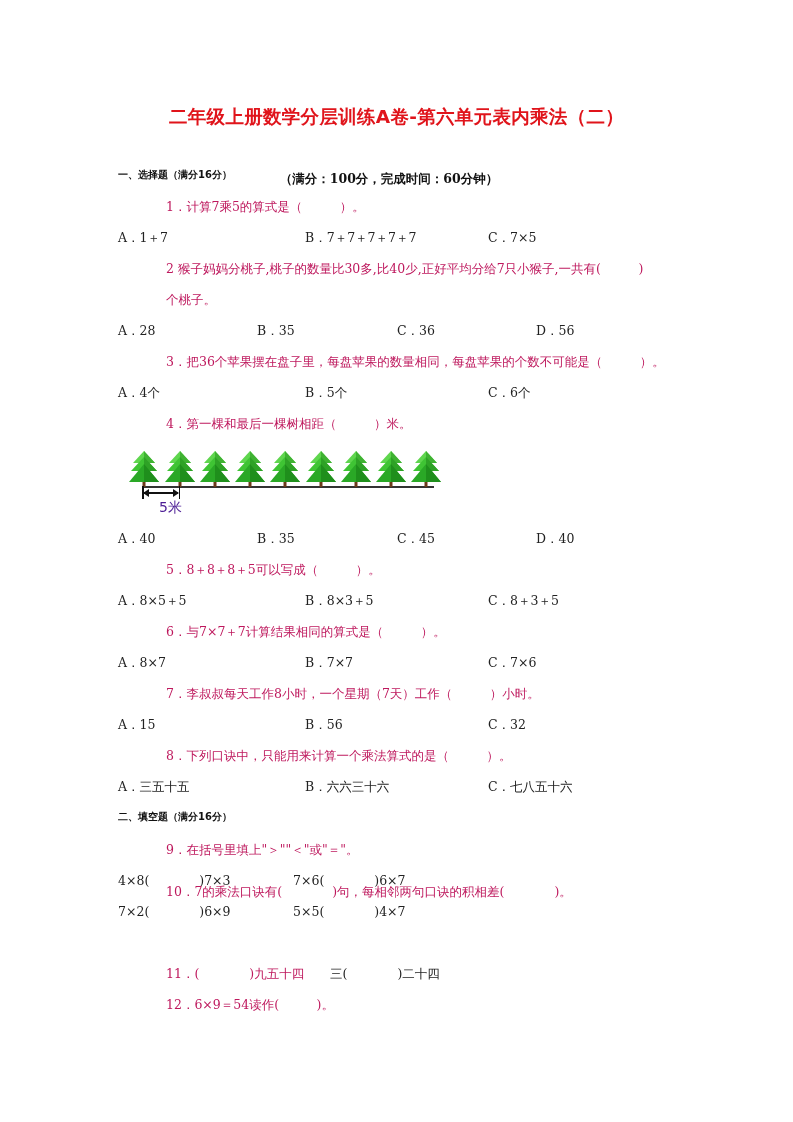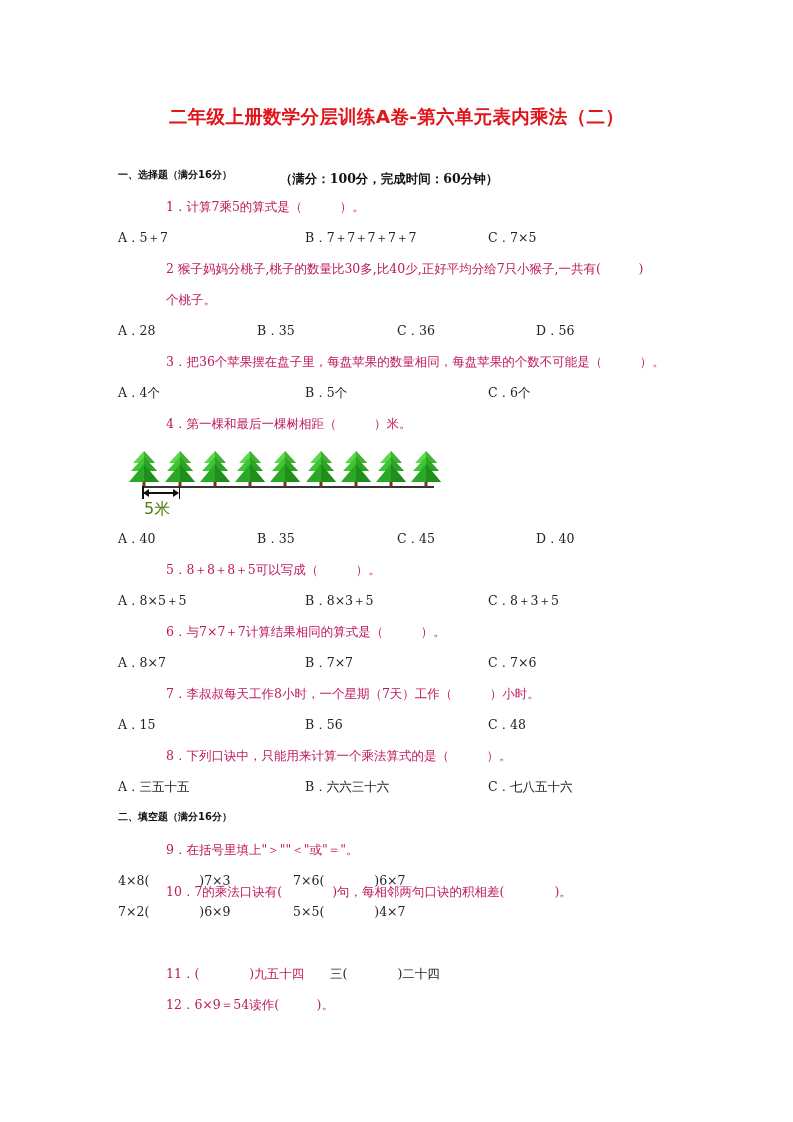--- a/index.html
+++ b/index.html
@@ -14,32 +14,32 @@
   .section { left: 118px; font-family: "DejaVu Sans", "Liberation Sans", sans-serif;
              font-weight: bold; font-size: 10px; color: #111; }
   .line { left: 118px; font-size: 12.5px; color: #be185d; margin-left: 48px; }
   .opt { font-size: 12.5px; color: #222; }
   .trees { position: absolute; left: 128px; top: 449px; width: 320px; height: 64px; }
   .tree { position: absolute; top: 0; width: 32px; height: 38px; }
   .baseline { position: absolute; left: 14px; top: 37px; width: 292px; height: 2px; background: #333; }
   .dim { position: absolute; left: 14px; top: 37px; width: 38px; height: 14px; }
   .dim .tick { position: absolute; top: 0; width: 1.5px; height: 13px; background: #111; }
   .dim .arrowline { position: absolute; left: 2px; right: 2px; top: 6px; height: 1.5px; background: #111; }
-  .dimlabel { position: absolute; left: 16px; top: 50px; font-family: "DejaVu Sans", sans-serif; font-size: 16px; color: #4d7c0f; }
+  .dimlabel { position: absolute; left: 31px; top: 50px; font-family: "DejaVu Sans", sans-serif; font-size: 14px; color: #4c1d95; }
 </style>
 </head>
 <body>
 
 <div class="abs title">二年级上册数学分层训练A卷-第六单元表内乘法（二）</div>
 <div class="abs subtitle">（满分：100分，完成时间：60分钟）</div>
 
 <div class="abs section" style="top:168px">一、选择题（满分16分）</div>
 
 <div class="abs line" style="top:199px">1．计算7乘5的算式是（　　　）。</div>
-<div class="abs opt" style="left:118px; top:230px">A．5＋7</div>
+<div class="abs opt" style="left:118px; top:230px">A．1＋7</div>
 <div class="abs opt" style="left:305px; top:230px">B．7＋7＋7＋7＋7</div>
 <div class="abs opt" style="left:488px; top:230px">C．7×5</div>
 
 <div class="abs line" style="top:261px">2 猴子妈妈分桃子,桃子的数量比30多,比40少,正好平均分给7只小猴子,一共有(　　　)</div>
 <div class="abs line" style="top:292px">个桃子。</div>
 <div class="abs opt" style="left:118px; top:323px">A．28</div>
 <div class="abs opt" style="left:257px; top:323px">B．35</div>
 <div class="abs opt" style="left:397px; top:323px">C．36</div>
 <div class="abs opt" style="left:536px; top:323px">D．56</div>
 
@@ -176,21 +176,21 @@
 <div class="abs opt" style="left:488px; top:593px">C．8＋3＋5</div>
 
 <div class="abs line" style="top:624px">6．与7×7＋7计算结果相同的算式是（　　　）。</div>
 <div class="abs opt" style="left:118px; top:655px">A．8×7</div>
 <div class="abs opt" style="left:305px; top:655px">B．7×7</div>
 <div class="abs opt" style="left:488px; top:655px">C．7×6</div>
 
 <div class="abs line" style="top:686px">7．李叔叔每天工作8小时，一个星期（7天）工作（　　　）小时。</div>
 <div class="abs opt" style="left:118px; top:717px">A．15</div>
 <div class="abs opt" style="left:305px; top:717px">B．56</div>
-<div class="abs opt" style="left:488px; top:717px">C．48</div>
+<div class="abs opt" style="left:488px; top:717px">C．32</div>
 
 <div class="abs line" style="top:748px">8．下列口诀中，只能用来计算一个乘法算式的是（　　　）。</div>
 <div class="abs opt" style="left:118px; top:779px">A．三五十五</div>
 <div class="abs opt" style="left:305px; top:779px">B．六六三十六</div>
 <div class="abs opt" style="left:488px; top:779px">C．七八五十六</div>
 
 <div class="abs section" style="top:810px">二、填空题（满分16分）</div>
 
 <div class="abs line" style="top:842px">9．在括号里填上"＞""＜"或"＝"。</div>
 <div class="abs opt" style="left:118px; top:873px">4×8(　　　　)7×3</div>

